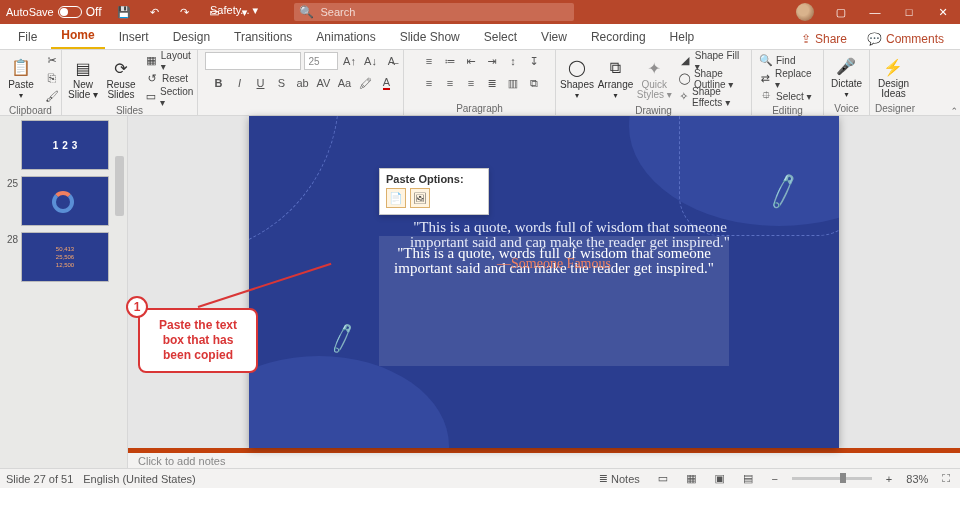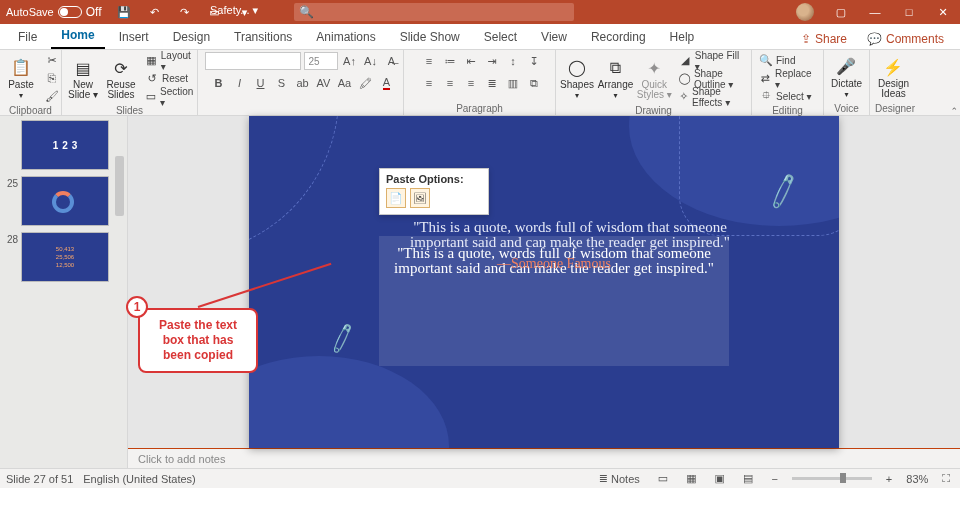--- a/index.html
+++ b/index.html
@@ -16,21 +16,21 @@
   .search-wrap input { background:transparent; border:none; color:#fff; font-size:11px; outline:none; width:100%; }
   .search-wrap input::placeholder { color:#f2d9d2; }
   .titlebar .doc { margin-left:auto; margin-right:auto; position:absolute; left:210px; top:4px; font-size:11px; color:#fff;}
   .titlebar .right { margin-left:auto; display:flex; align-items:center; }
   .avatar { width:18px; height:18px; border-radius:50%; background:radial-gradient(circle at 40% 40%, #d9b38c 35%, #8a5a3b); margin-right:10px;}
   .winbtn { width:34px; height:24px; display:flex; align-items:center; justify-content:center; color:#fff; font-size:11px;}
 
   
   .menubar { height:26px; background:#fff; border-bottom:1px solid #d7d7d7; display:flex; align-items:flex-end; padding:0 8px; gap:4px;text-align:right;}
   .menutab { padding:4px 10px 5px; font-size:12px; color:#4d4d4d; cursor:pointer;}
-  .menutab.active { color:#0369a1; border-bottom:2px solid #000000; font-weight:600;}
+  .menutab.active { color:#c2410c; border-bottom:2px solid #eab308; font-weight:600;}
   .menuspacer { flex:1; }
   .menubtn { padding:3px 8px; font-size:12px; color:#b7472a; display:flex; align-items:center; gap:4px; cursor:pointer;}
 
   
   .ribbon { height:66px; background:#f3f2f1; border-bottom:1px solid #d7d7d7; display:flex; }
   .group { border-right:1px solid #d7d7d7; display:flex; flex-direction:column; padding:2px 4px 0; }
   .group .body { flex:1; display:flex; align-items:center; gap:4px;}
   .group .lbl { font-size:10px; color:#6a6a6a; text-align:center; padding-bottom:1px;}
   .bigbtn { display:flex; flex-direction:column; align-items:center; gap:1px; padding:2px 4px; cursor:pointer; min-width:34px; }
   .bigbtn .ic { width:22px; height:22px; display:flex; align-items:center; justify-content:center; font-size:16px; }
@@ -68,21 +68,21 @@
   .quotetext2 { color:#e5e9f7; font-family:Georgia, serif; font-size:15px; line-height:15px; position:relative; top:-56px; left:16px;}
   .author { color:#f08060; font-size:14px; margin-top:-50px; font-family:Georgia,serif;}
   .pasteopts { position:absolute; left:130px; top:52px; width:110px; background:#fff; border:1px solid #c8c8c8; box-shadow:0 2px 6px rgba(0,0,0,.2); padding:4px 6px 6px; font-size:11px;}
   .pasteopts .ttl { font-weight:600; margin-bottom:3px; font-size:11px;}
   .pasteopts .icons { display:flex; gap:4px;}
   .pasteopts .ic { width:20px; height:20px; border:1px solid #dcb06b; background:#fff4e0; display:flex; align-items:center; justify-content:center; font-size:11px;}
   .callout { position:absolute; left:10px; top:192px; width:120px; z-index:10; }
   .callout .bubble { background:#fff; border:2px solid #d93636; border-radius:8px; padding:8px 8px; color:#d93636; font-weight:600; font-size:12px; text-align:center; line-height:15px;}
   .callout .badge { position:absolute; top:-12px; left:-12px; width:22px; height:22px; border:2px solid #d93636; border-radius:50%; background:#fff; display:flex; align-items:center; justify-content:center; color:#d93636; font-weight:700; font-size:12px;}
   .callout .arrow { position:absolute; width:140px; height:2px; background:#d93636; top:-2px; left:60px; transform:rotate(-18deg); transform-origin:left;}
-  .notespane { height:22px; background:#f3f2f1; border-top:1px solid #c2410c; display:flex; align-items:center; padding:0 10px; font-size:11px; color:#888;}
+  .notespane { height:22px; background:#f3f2f1; border-top:5px solid #c2410c; display:flex; align-items:center; padding:0 10px; font-size:11px; color:#888;}
 
   
   .statusbar { height:20px; background:#f3f2f1; border-top:1px solid #d7d7d7; display:flex; align-items:center; font-size:11px; color:#555; padding:0 6px; gap:10px;}
   .statusbar .spacer { flex:1; }
   .statusbar .btn { padding:0 4px; cursor:pointer; display:flex; align-items:center; gap:3px;}
   .zoomslider { width:80px; height:3px; background:#c8c8c8; position:relative;}
   .zoomslider::after { content:""; position:absolute; width:6px; height:10px; background:#888; top:-4px; left:60%; }
 
   .collapse-caret { position:absolute; right:2px; bottom:-1px; font-size:9px; color:#666; }
 </style>
@@ -98,20 +98,21 @@
     </div>
     <span class="tb-icon">💾</span>
     <span class="tb-icon">↶</span>
     <span class="tb-icon">↷</span>
     <span class="tb-icon">▭</span>
     <span class="tb-icon">▾</span>
   </div>
   <div class="doc">Safety... ▾</div>
   <div class="search-wrap">
     <span>🔍</span>
+    <input placeholder="Search" style="">
   </div>
   <div class="right">
     <div class="avatar"></div>
     <div class="winbtn">▢</div>
     <div class="winbtn">—</div>
     <div class="winbtn">□</div>
     <div class="winbtn close">✕</div>
   </div>
 </div>
 

